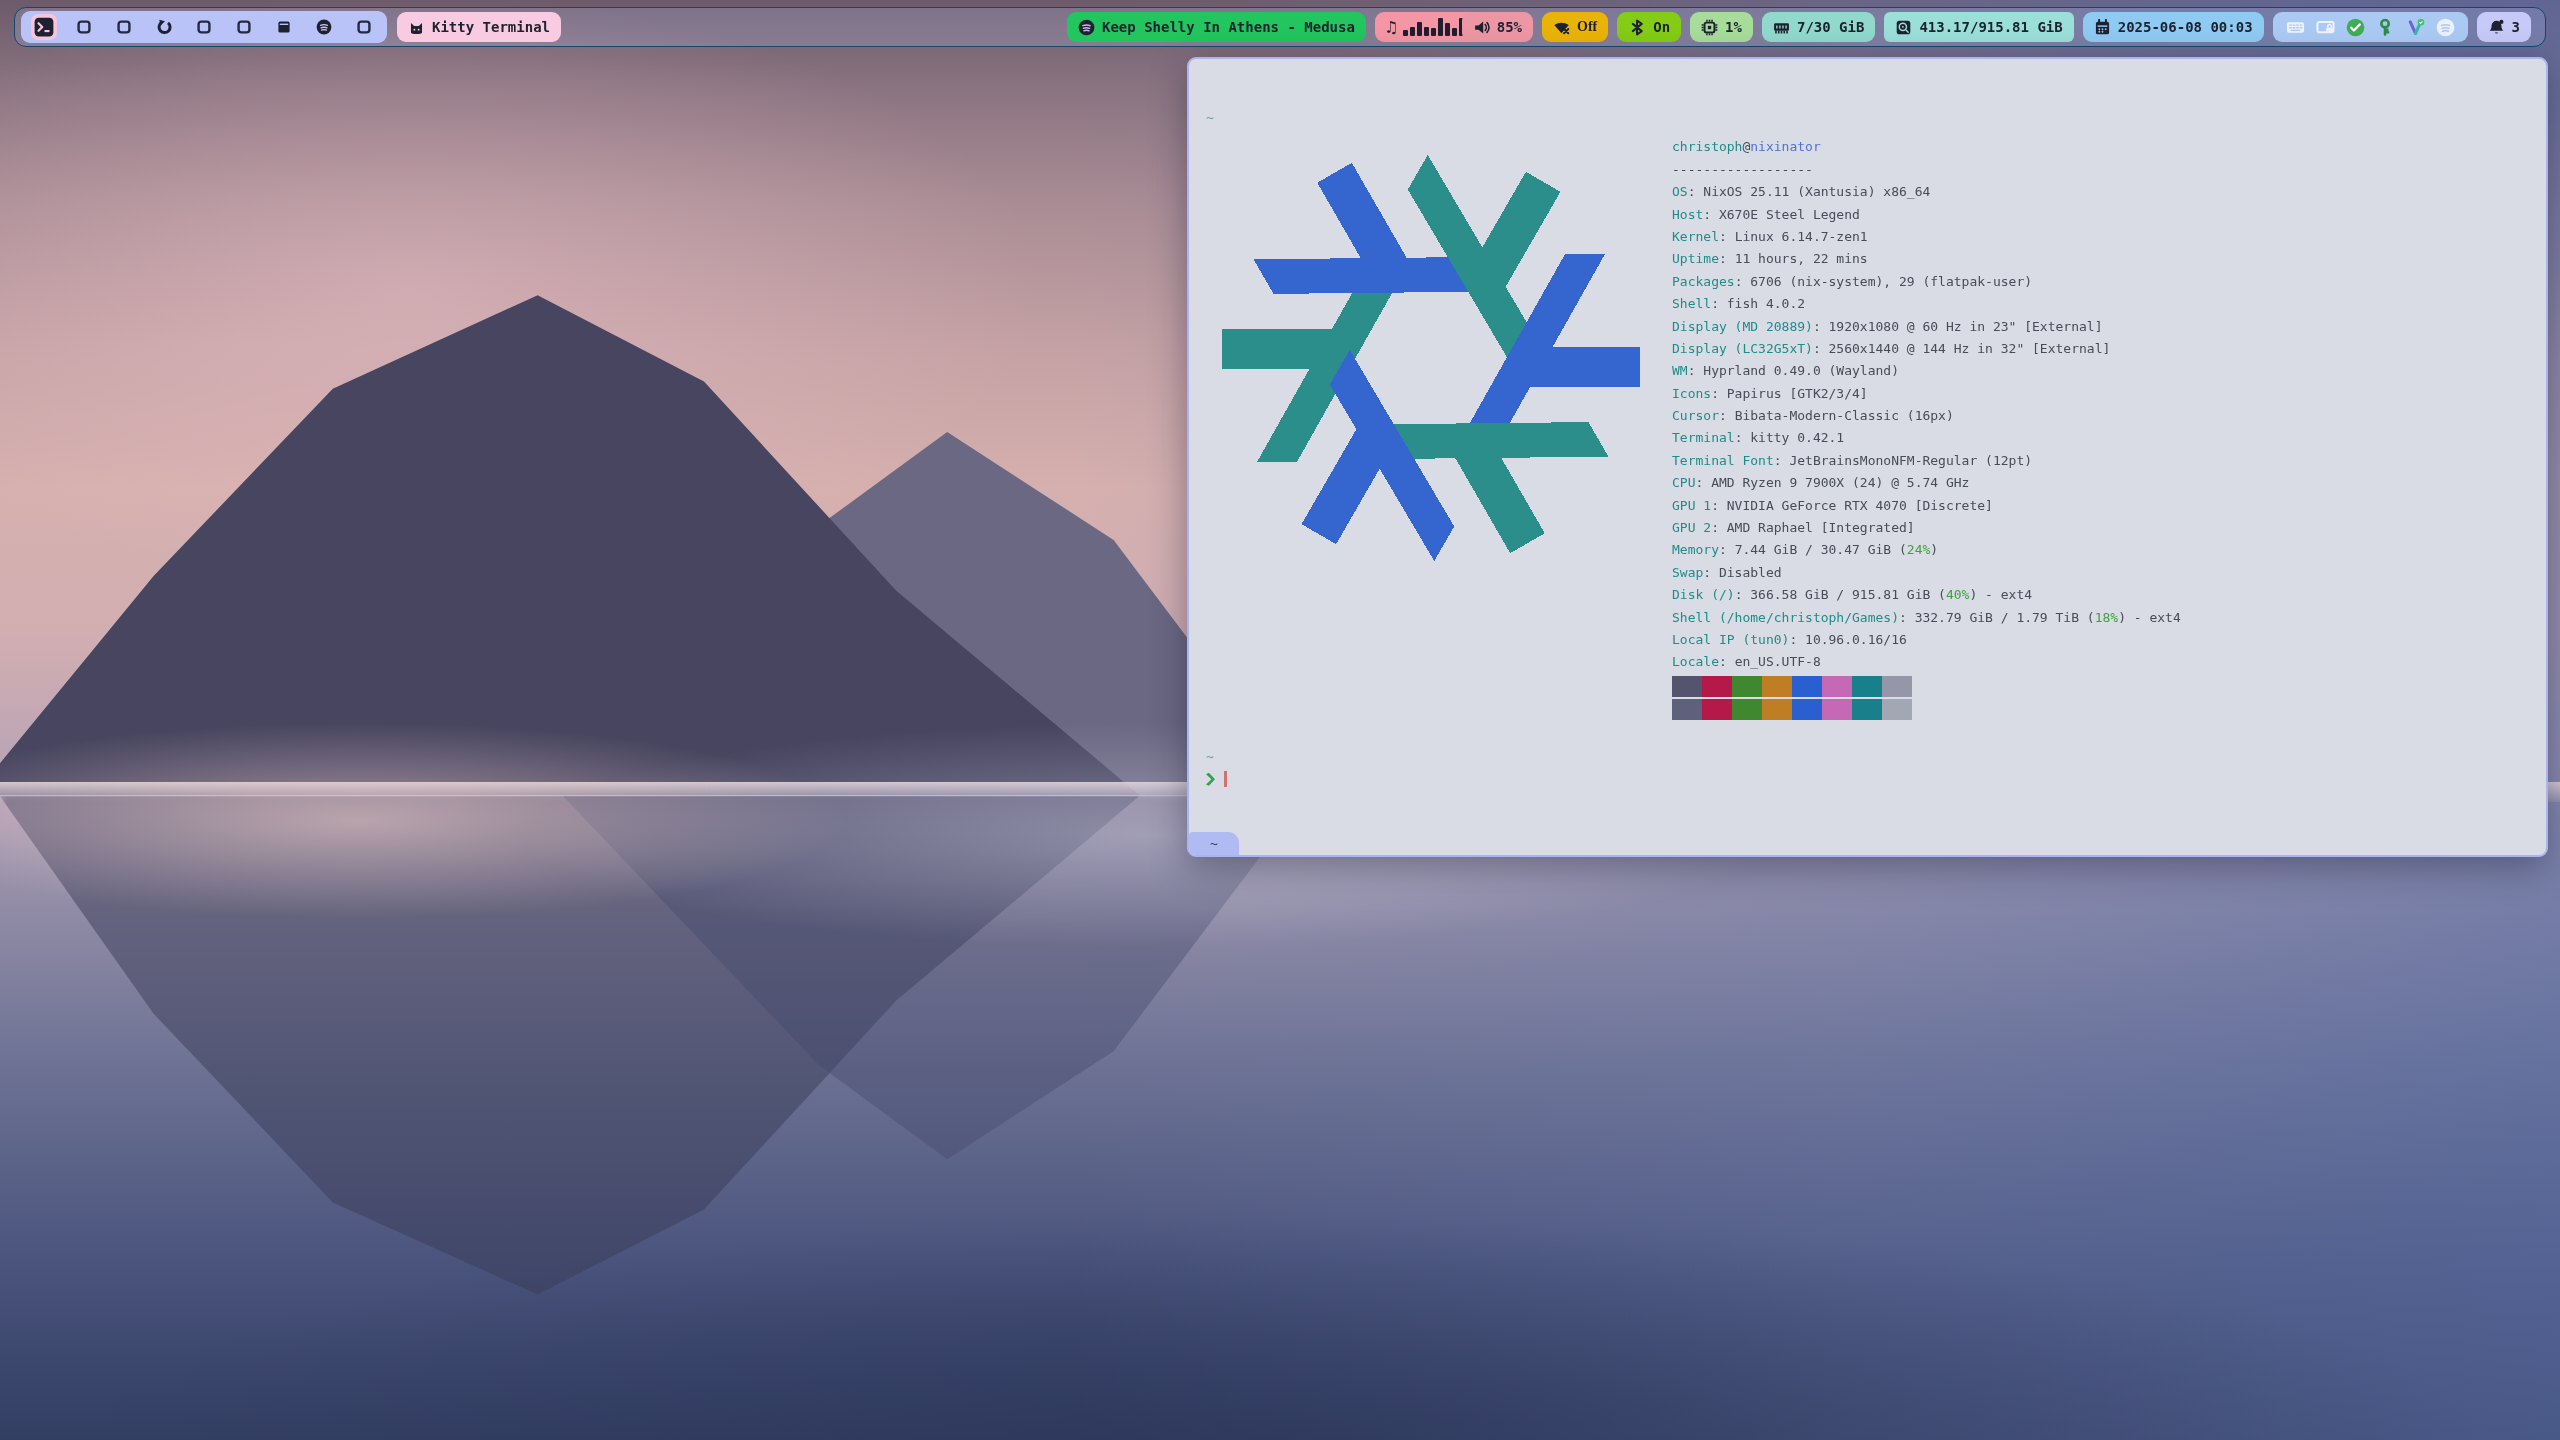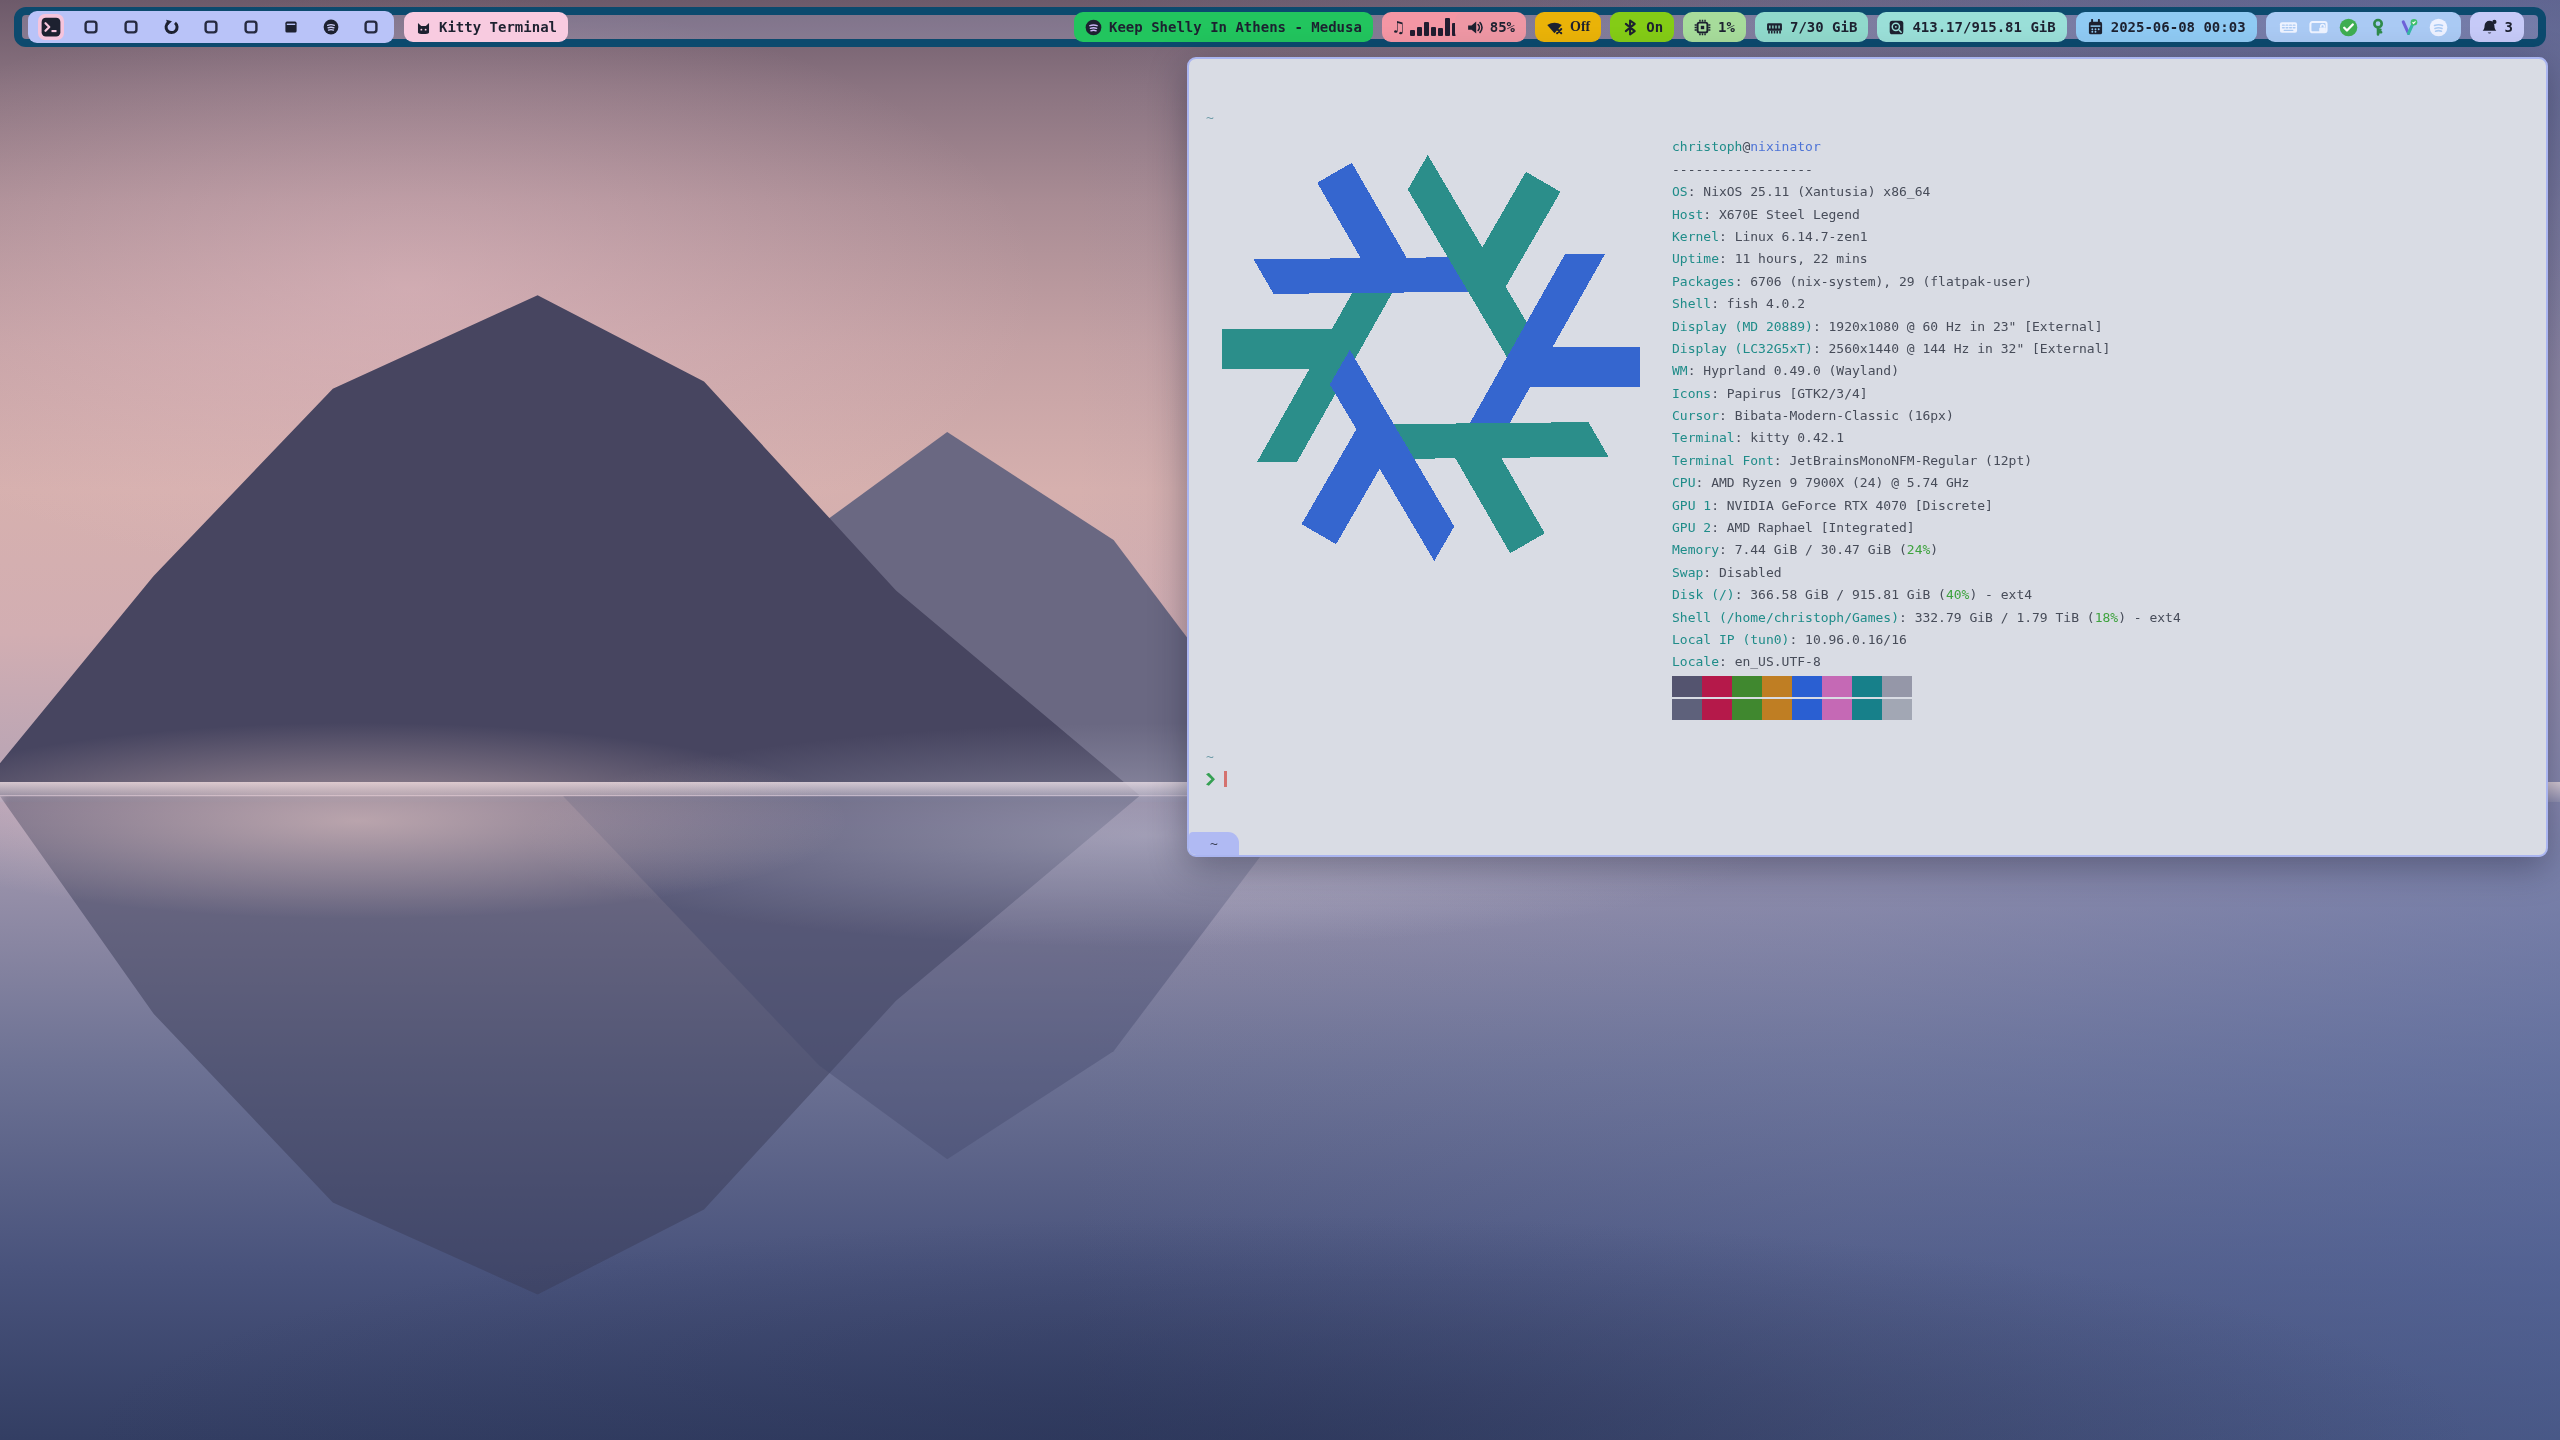--- a/index.html
+++ b/index.html
@@ -25,21 +25,21 @@
     clip-path:polygon(0% 55.3%,6% 70.4%,13% 83.5%,21% 89.9%,27.5% 84%,35% 69.5%,44.5% 55.3%,0% 55.3%); }
   .refl-back { position:absolute; inset:0; background:#45496b; opacity:.4; filter:blur(6px);
     clip-path:polygon(22% 55.3%,32% 74%,37% 80.5%,43.5% 73%,51% 55.3%,22% 55.3%); }
   .fog { position:absolute; inset:0;
     background:radial-gradient(ellipse 700px 140px at 14% 57%, rgba(243,210,205,.55), rgba(243,210,205,0) 70%),
                radial-gradient(ellipse 900px 160px at 45% 58%, rgba(214,214,232,.4), rgba(214,214,232,0) 70%),
                radial-gradient(ellipse 1600px 300px at 50% 100%, rgba(40,50,85,.55), rgba(40,50,85,0) 75%); }
 
   
   #bar { position:absolute; left:14px; right:14px; top:7px; height:40px;
-    border:8px solid #0c4a6e; border-radius:12px;
+    border:1px solid #0c4a6e; border-radius:12px;
     background:rgba(184,194,248,.22);
     display:flex; align-items:center; color:#1d2130; font-size:14px; font-weight:700; }
   .bar-left { display:flex; align-items:center; gap:10px; margin-left:6px; }
   .island { background:#b9c3f8; border-radius:9px; height:32px; display:flex; align-items:center; padding:0 10px; gap:14px; }
   .ws { width:26px; height:26px; display:flex; align-items:center; justify-content:center; border-radius:7px; cursor:pointer; }
   .ws.active { background:#f6c4dc; }
   .pill { background:#b9c3f8; border-radius:9px; height:30px; display:flex; align-items:center; padding:0 11px; gap:7px; white-space:nowrap; }
   .bar-center { position:absolute; left:1052px; display:flex; gap:9px; }
   .bar-right { position:absolute; right:14px; display:flex; align-items:center; gap:9px; }
   .ico { display:inline-flex; align-items:center; justify-content:center; }
@@ -244,21 +244,21 @@
       <div class="pill" style="background: rgb(144, 217, 204);">
         <span class="ico">
           <svg width="17" height="17" viewBox="0 0 16 16">
             <rect x="1" y="4" width="14" height="7" rx="1.2" fill="#1d2130"></rect>
             <path d="M2.8 11v2.6M5.4 11v2.6M8 11v2.6M10.6 11v2.6M13.2 11v2.6" stroke="#1d2130" stroke-width="1.5"></path>
             <path d="M3.6 6v3M6.5 6v3M9.4 6v3M12.3 6v3" stroke="#90d9cc" stroke-width="1.3"></path>
           </svg>
         </span>
         <span>7/30 GiB</span>
       </div>
-      <div class="pill" style="background: rgb(154, 223, 216);">
+      <div class="pill" style="background: rgb(154, 223, 216); border-radius: 6px;">
         <span class="ico">
           <svg width="17" height="17" viewBox="0 0 16 16">
             <rect x="1.6" y="1.6" width="12.8" height="12.8" rx="2.4" fill="#1d2130"></rect>
             <circle cx="7.4" cy="7.4" r="3.4" fill="none" stroke="#9adfd8" stroke-width="1.4"></circle>
             <circle cx="7.4" cy="7.4" r="0.9" fill="#9adfd8"></circle>
             <path d="M10.6 10.6l1.8 1.8" stroke="#9adfd8" stroke-width="1.4" stroke-linecap="round"></path>
           </svg>
         </span>
         <span>413.17/915.81 GiB</span>
       </div>

